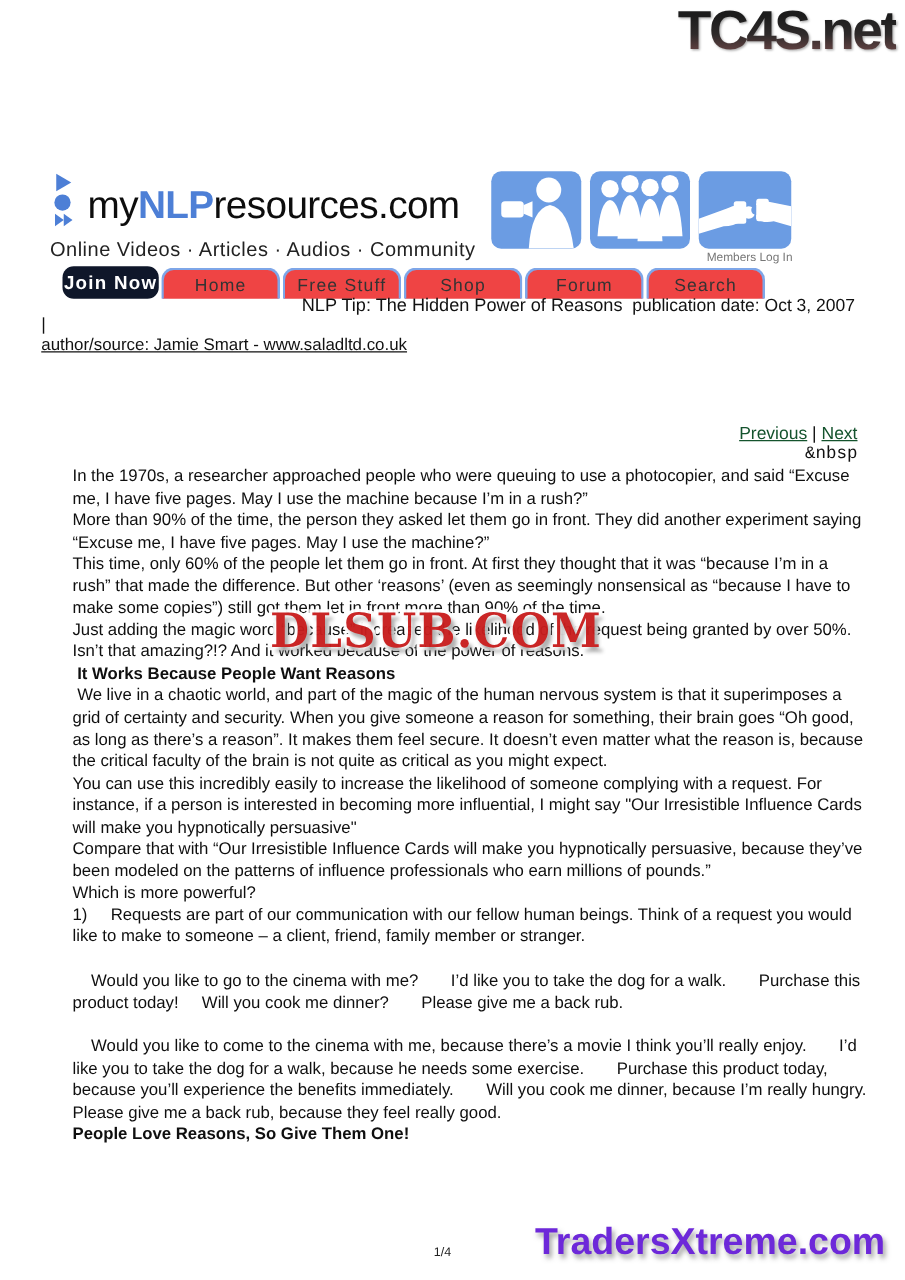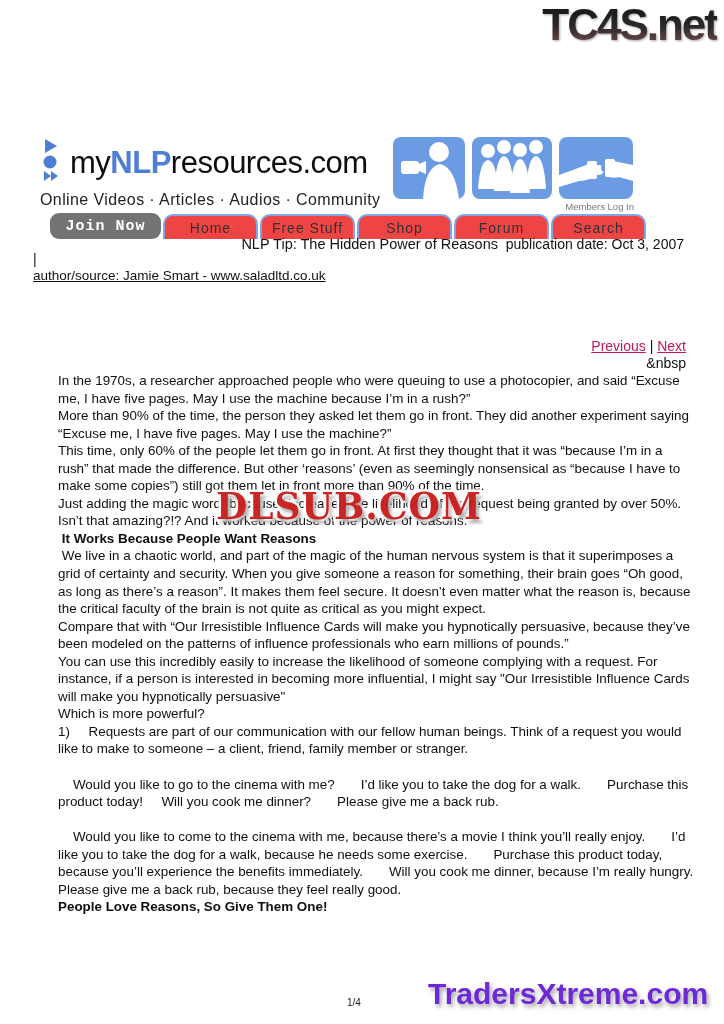--- a/index.html
+++ b/index.html
@@ -42,40 +42,40 @@
 
   .header-tiles { position:absolute; top:137px; left:393px; display:flex; }
   .tile { height:62px; background:#6b9ce3; border-radius:8px; margin-right:7px;
           display:flex; align-items:center; justify-content:center; overflow:hidden; }
   .tile-1 { width:72px; } .tile-2 { width:80px; } .tile-3 { width:74px; margin-right:0; }
   .members { position:absolute; top:201px; right:90px; font-size:9.5px; color:#777; }
 
   
   .nav { position:absolute; top:213px; left:50px; display:flex; align-items:flex-end; }
   .join {
-    width:111px; height:26px; background:#737373; color:#fff; border-radius:9px;
+    width:77px; height:26px; background:#0f172a; color:#fff; border-radius:9px;
     font-weight:bold; font-size:15px; letter-spacing:1px;
-    display:flex; align-items:center; justify-content:center; cursor:pointer;font-family:Liberation Mono, monospace;
+    display:flex; align-items:center; justify-content:center; cursor:pointer;
   }
   .tab {
     width:95px; height:25px; margin-left:2px; background:#ef4444;
     border:2px solid #7ea6e8; border-bottom:none; border-radius:10px 10px 0 0;
     display:flex; align-items:center; justify-content:center;
     font-size:14px; color:#333; letter-spacing:1px; cursor:pointer;
   }
 
   
   .title-line { position:absolute; top:236px; right:40px; font-size:14px; white-space:pre; }
   .title-bold { font-weight:normal; font-size:14.5px; }
   .pipe { position:absolute; top:251px; left:33px; font-size:14px; }
   .author { position:absolute; top:268px; left:33px; font-size:13.5px;text-decoration:underline; }
 
   .pnn { position:absolute; top:338px; right:38px; font-size:14px; text-align:right; }
-  .pnn a { color:#be185d; text-decoration:underline; cursor:pointer; }
-  .nbsp-line { margin-top:1px; color:#111; }
+  .pnn a { color:#14532d; text-decoration:underline; cursor:pointer; }
+  .nbsp-line { margin-top:1px; color:#111;font-family:Liberation Mono, monospace; }
 
   
   .body-text { position:absolute; top:372px; left:33px; width:662px;
                font-size:13.4px; line-height:17.55px; color:#0f0f0f; }
   .body-text p { white-space:pre-wrap;margin-left:25px; }
   .body-text p.bold { font-weight:bold; }
   .body-text p.gap { margin-top:17.55px; }
 
   .pagenum { position:absolute; top:997px; left:347px; font-size:10px; color:#222; }
 </style>
@@ -151,22 +151,22 @@
   <div class="nbsp-line">&amp;nbsp</div>
 </div>
 
 <div class="body-text">
   <p>In the 1970s, a researcher approached people who were queuing to use a photocopier, and said “Excuse me, I have five pages. May I use the machine because I’m in a rush?”</p>
   <p>More than 90% of the time, the person they asked let them go in front. They did another experiment saying “Excuse me, I have five pages. May I use the machine?”</p>
   <p>This time, only 60% of the people let them go in front. At first they thought that it was “because I’m in a rush” that made the difference. But other ‘reasons’ (even as seemingly nonsensical as “because I have to make some copies”) still got them let in front more than 90% of the time.</p>
   <p>Just adding the magic word “because” increased the likelihood of the request being granted by over 50%. Isn’t that amazing?!? And it worked because of the power of reasons.</p>
   <p class="bold"> It Works Because People Want Reasons</p>
   <p> We live in a chaotic world, and part of the magic of the human nervous system is that it superimposes a grid of certainty and security. When you give someone a reason for something, their brain goes “Oh good, as long as there’s a reason”. It makes them feel secure. It doesn’t even matter what the reason is, because the critical faculty of the brain is not quite as critical as you might expect.</p>
+  <p>You can use this incredibly easily to increase the likelihood of someone complying with a request. For instance, if a person is interested in becoming more influential, I might say "Our Irresistible Influence Cards will make you hypnotically persuasive"</p>
   <p>Compare that with “Our Irresistible Influence Cards will make you hypnotically persuasive, because they’ve been modeled on the patterns of influence professionals who earn millions of pounds.”</p>
-  <p>You can use this incredibly easily to increase the likelihood of someone complying with a request. For instance, if a person is interested in becoming more influential, I might say "Our Irresistible Influence Cards will make you hypnotically persuasive"</p>
   <p>Which is more powerful?</p>
   <p>1)     Requests are part of our communication with our fellow human beings. Think of a request you would like to make to someone – a client, friend, family member or stranger.</p>
   <p class="gap">    Would you like to go to the cinema with me?       I’d like you to take the dog for a walk.       Purchase this product today!     Will you cook me dinner?       Please give me a back rub.</p>
   <p class="gap">    Would you like to come to the cinema with me, because there’s a movie I think you’ll really enjoy.       I’d like you to take the dog for a walk, because he needs some exercise.       Purchase this product today, because you’ll experience the benefits immediately.       Will you cook me dinner, because I’m really hungry.       Please give me a back rub, because they feel really good.</p>
   <p class="bold">People Love Reasons, So Give Them One!</p>
 </div>
 
 <div class="dlsub">DLSUB.COM</div>
 
 <div class="pagenum">1/4</div>

